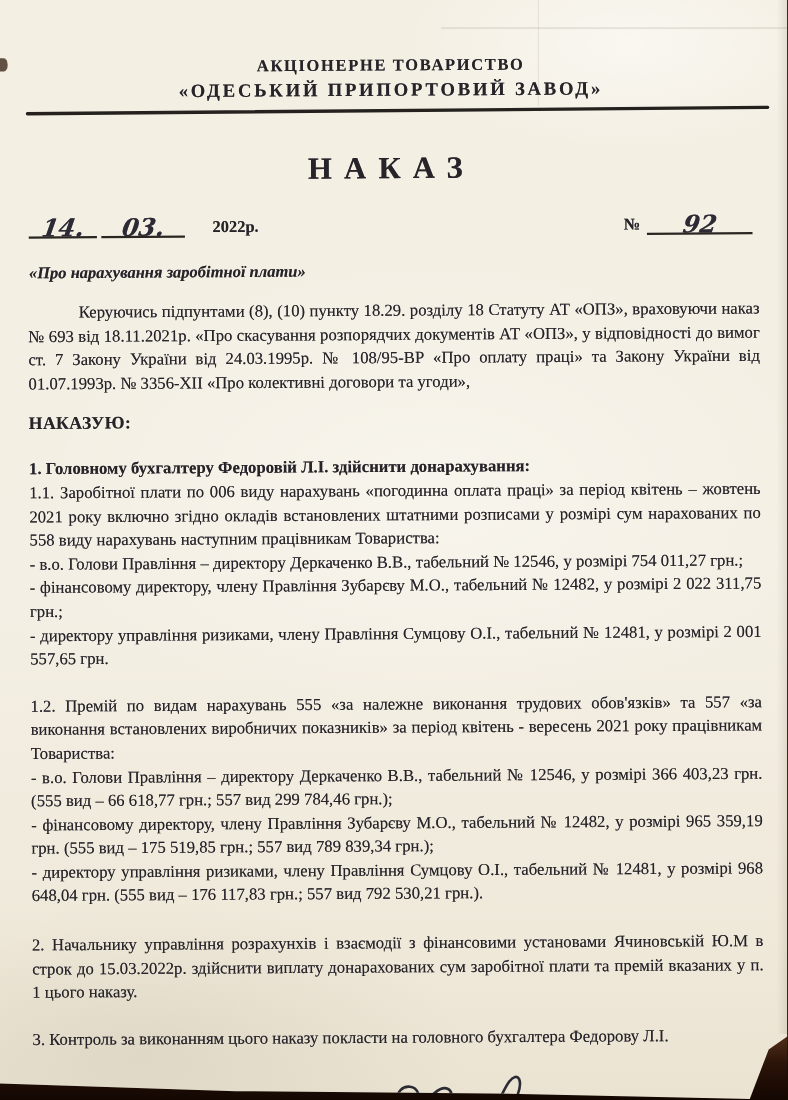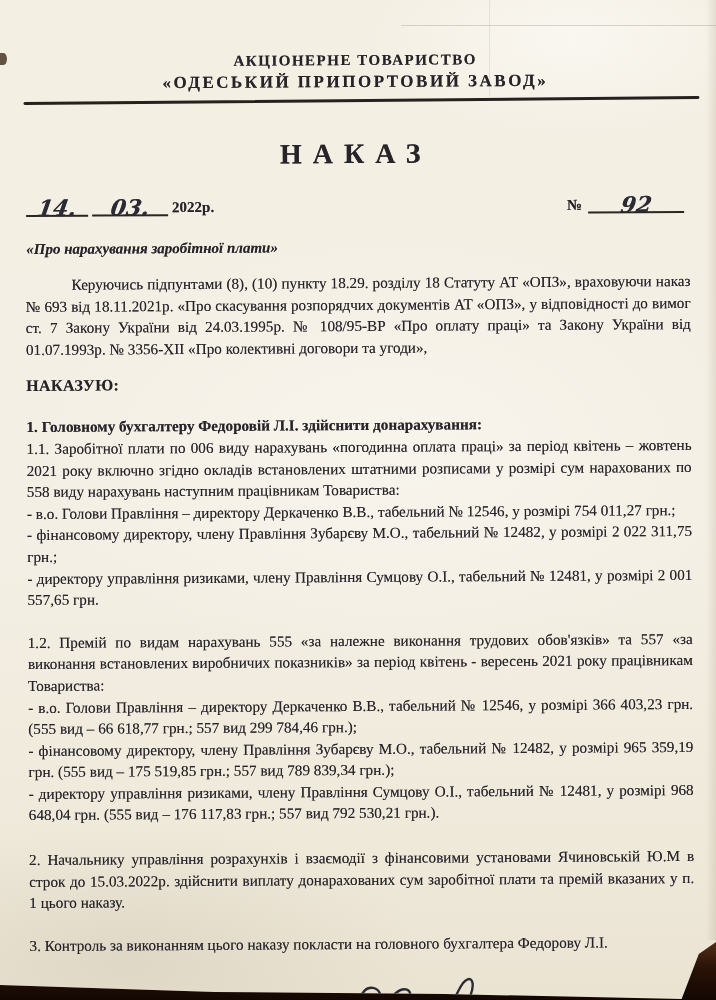--- a/index.html
+++ b/index.html
@@ -40,21 +40,21 @@
 
   .meta-row{display:flex;justify-content:space-between;align-items:flex-end;
             margin:26px 30px 0 28px;}
   .hw{font-family:"DejaVu Serif",serif;font-style:italic;font-weight:700;font-size:22px;
       color:#2c2b35;display:inline-block;transform:skewX(-9deg);}
   .slot{display:inline-block;border-bottom:2px solid #2a2722;text-align:center;line-height:14px;}
   .slot .hw{position:relative;top:3px;}
   .slot-day{width:62px;}
   .slot-month{width:76px;}
   .slot-num{width:96px;}
-  .printed{font-size:15px;font-weight:700;}
+  .printed{font-size:15px;font-weight:700;margin-left:21px;}
   .meta-left{display:flex;align-items:flex-end;gap:4px;}
   .meta-right{display:flex;align-items:flex-end;gap:6px;}
 
   .subject{margin:24px 28px 0;font-size:15px;font-weight:700;font-style:italic;}
 
   .para{margin:0 24px 0 27px;font-size:15.2px;line-height:21.6px;text-align:justify;}
   .indent{ text-indent:46px;}
   .preamble{margin-top:16px;}
   .nakazuyu{margin:17px 0 0 27px;font-size:16px;font-weight:700;letter-spacing:.4px;}
   .p1h{margin-top:21px;font-weight:700;}

